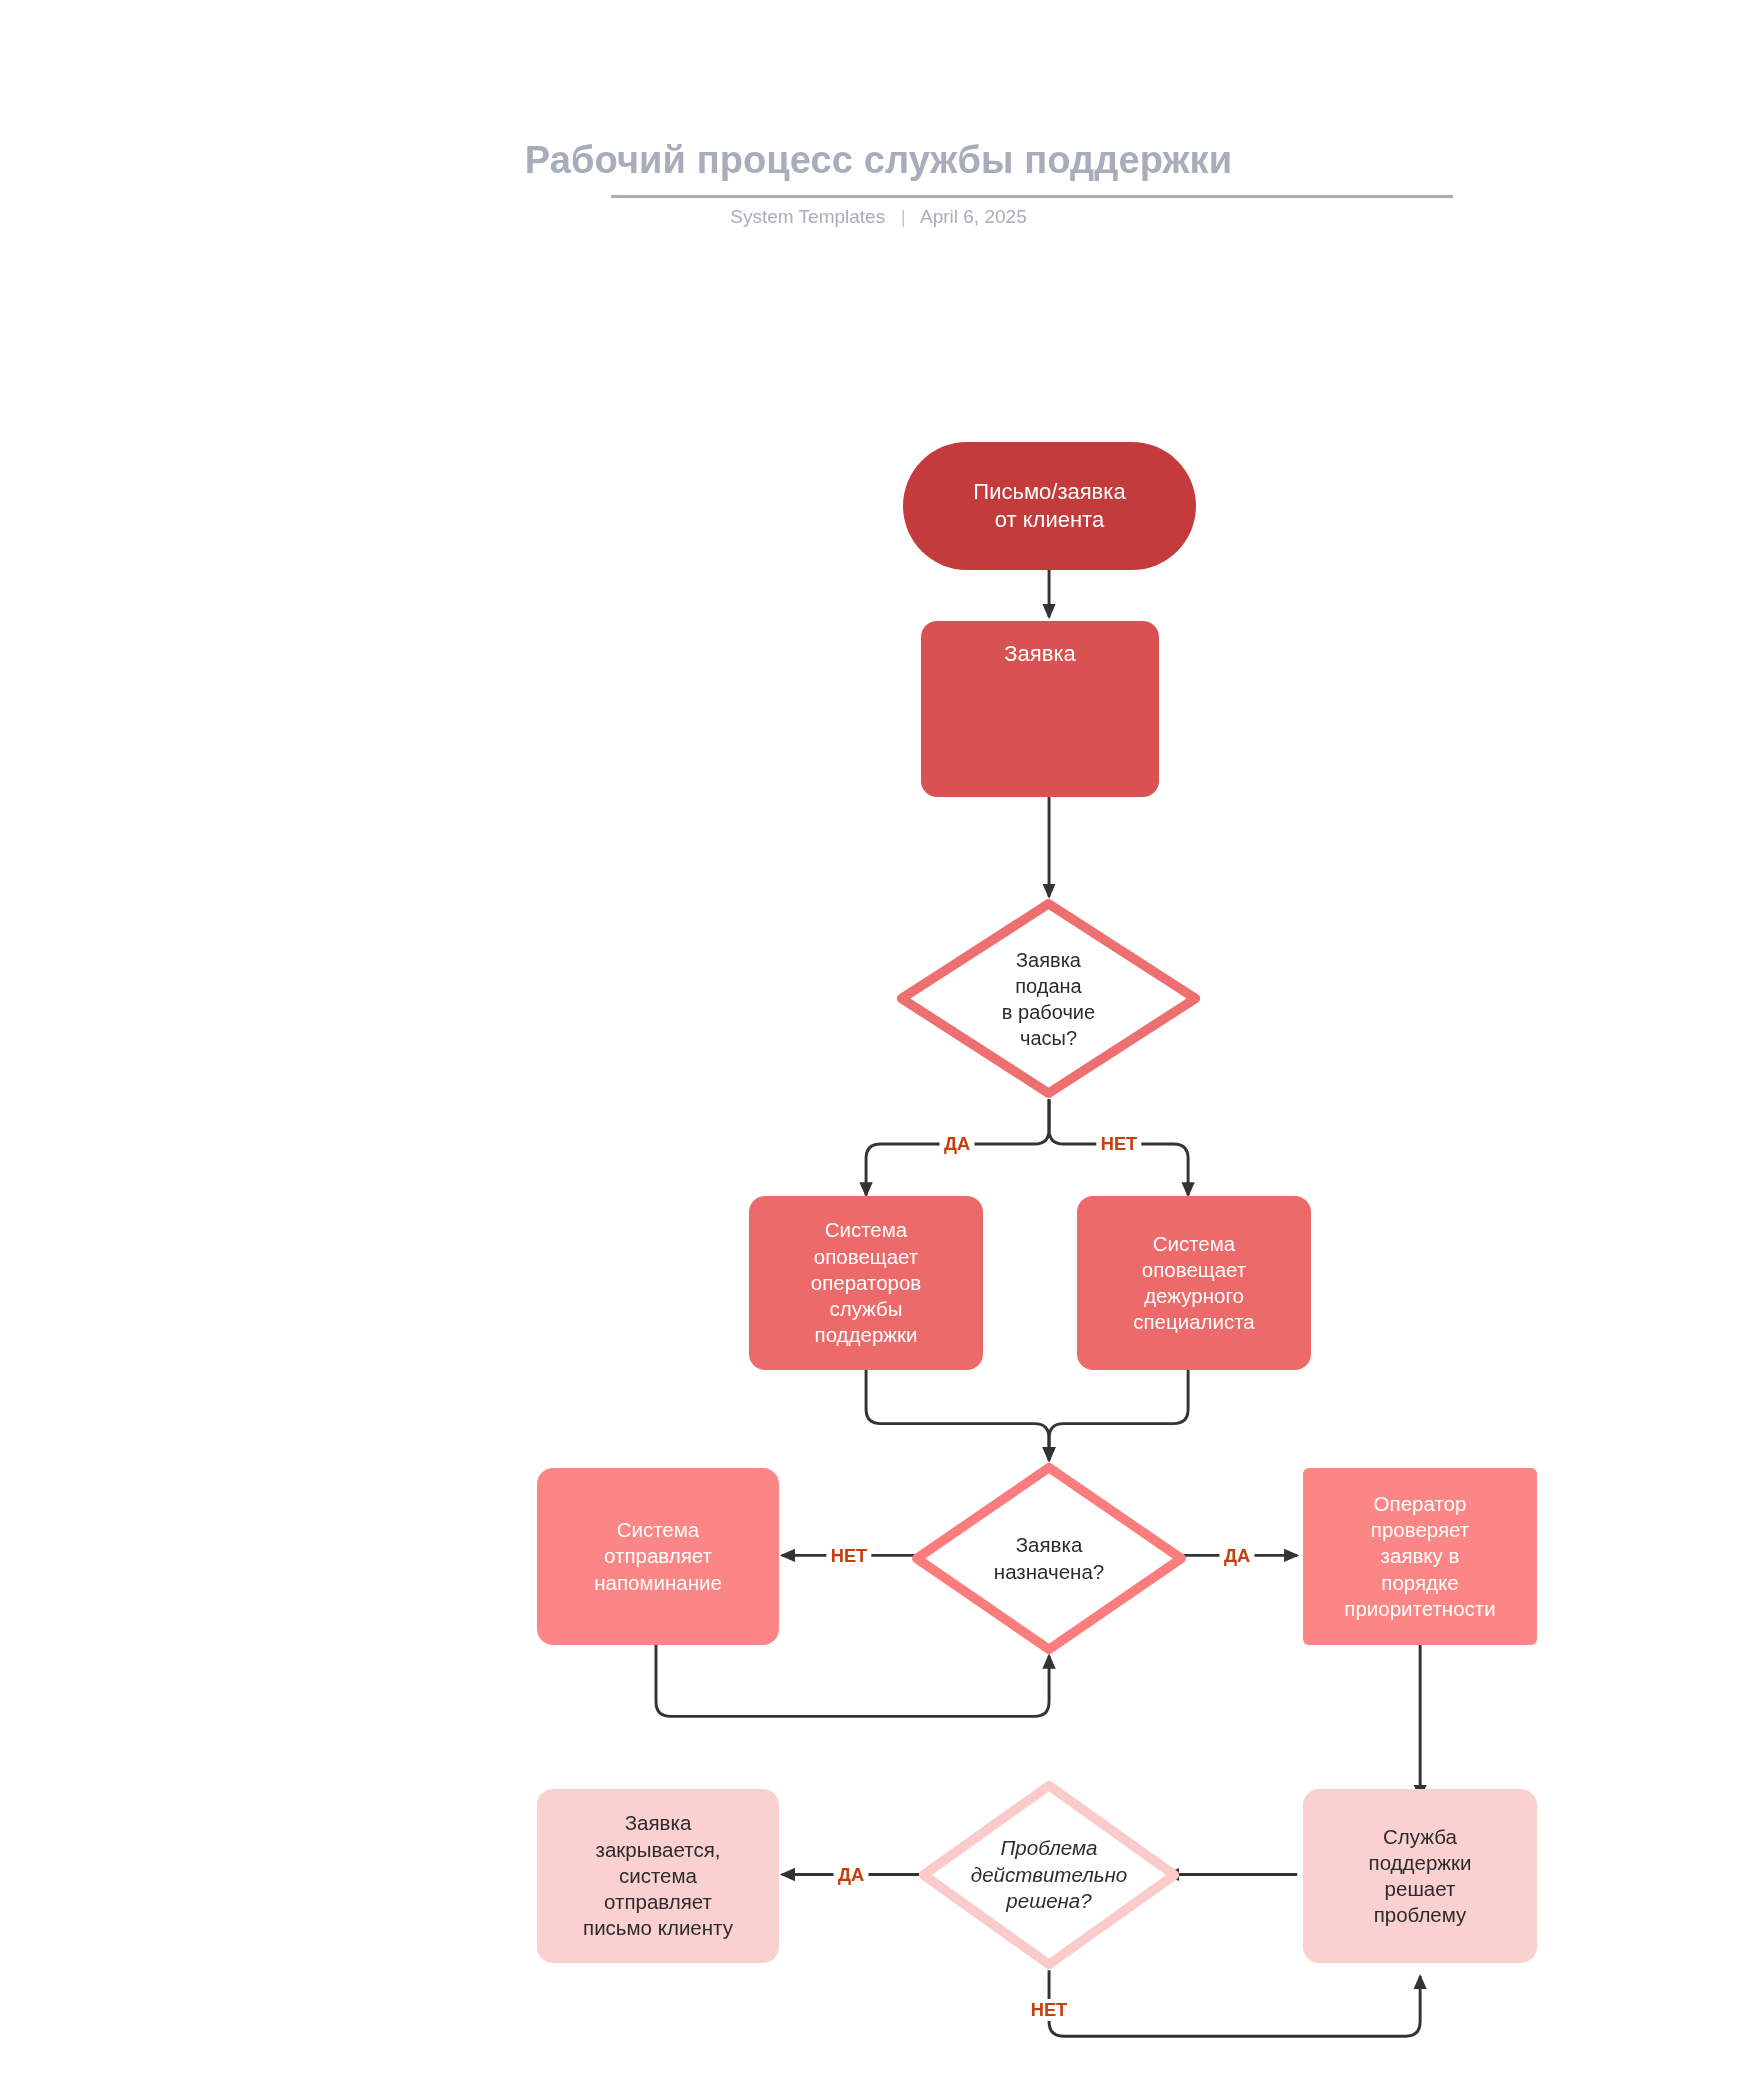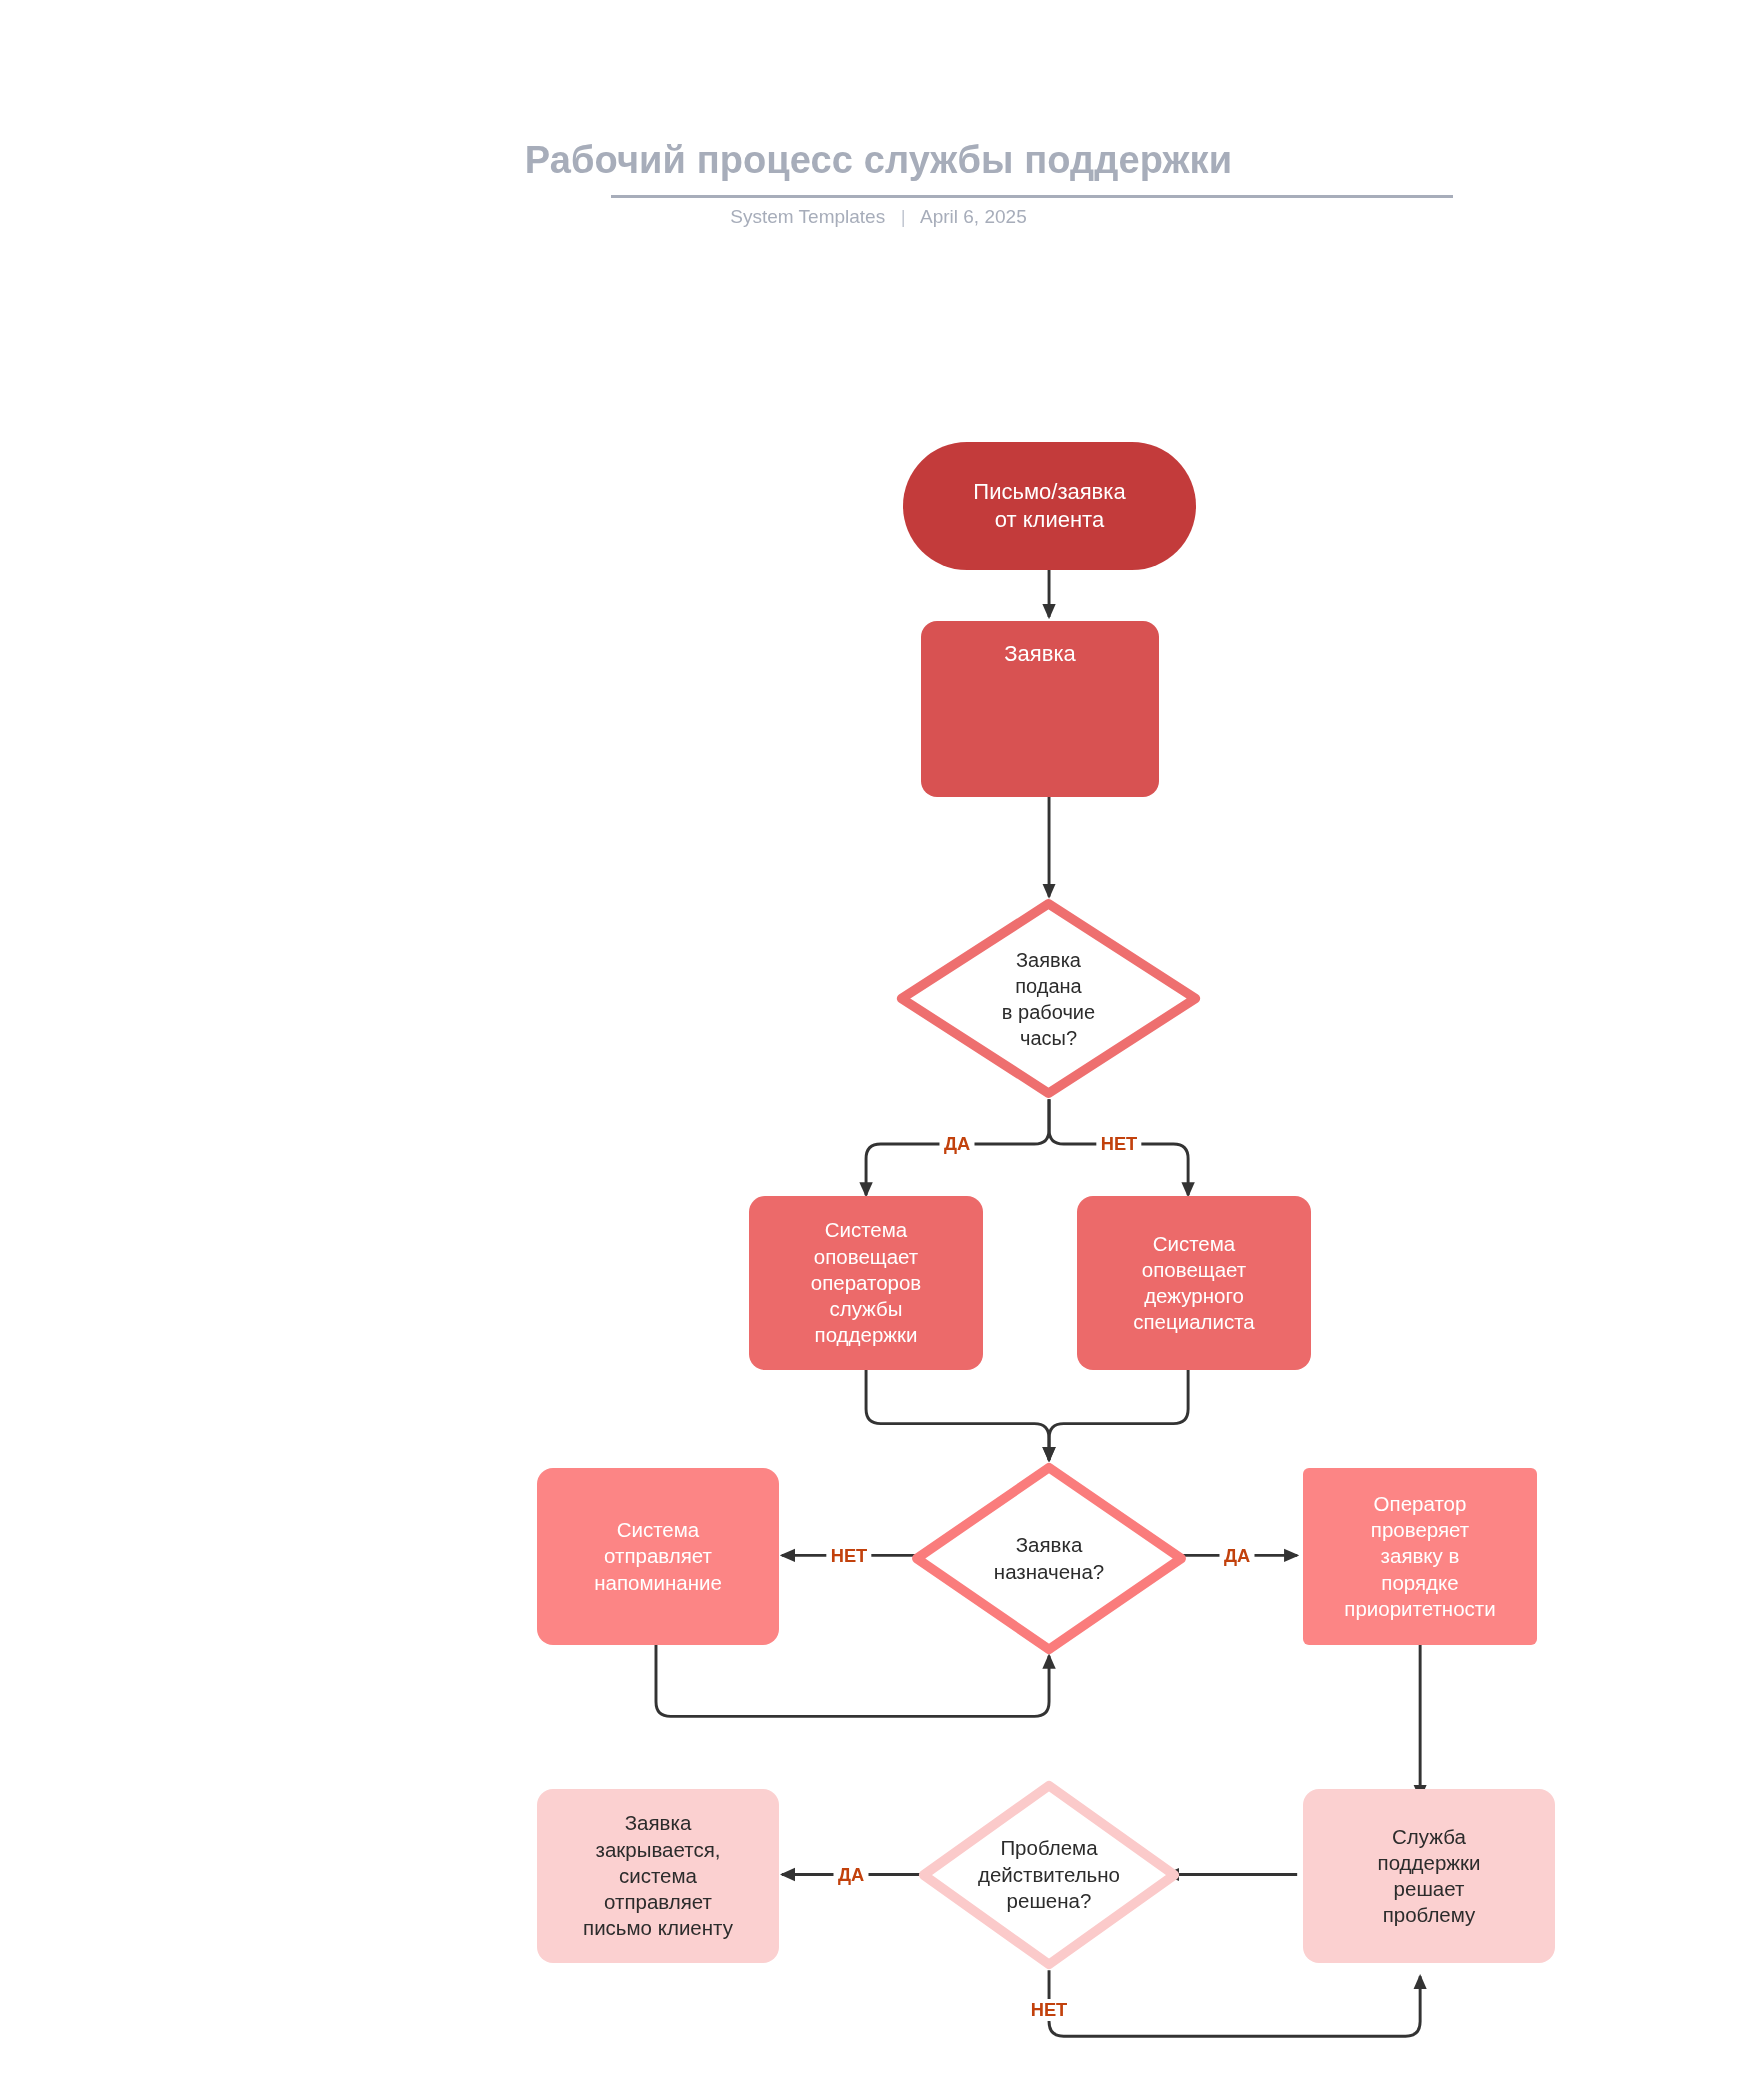--- a/index.html
+++ b/index.html
@@ -238,38 +238,38 @@
 </div>
 
 <div class="node proc shade-3" style="left:1303px; top:1468px; width:234px; height:177px; font-size:20.5px;border-radius:6px;">
   <span>Оператор
 проверяет
 заявку в
 порядке
 приоритетности</span>
 </div>
 
-<div class="decision" style="left:917px; top:1779px; width:264px; height:192px;">
+<div class="decision" style="left:917px; top:1779px; width:264px; height:192px;font-style:italic;">
   <svg width="264" height="192" viewBox="0 0 360 262">
     <path d="M180,9 L351,131 L180,253 L9,131 Z" fill="#ffffff" stroke="#fbcaca" stroke-width="13" stroke-linejoin="round"></path>
   </svg>
   <div class="dlabel" style="font-size:20.5px;">Проблема
 действительно
 решена?</div>
 </div>
 
 <div class="node proc shade-4" style="left:537px; top:1789px; width:242px; height:174px; font-size:20.5px;">
   <span>Заявка
 закрывается,
 система
 отправляет
 письмо клиенту</span>
 </div>
 
-<div class="node proc shade-4" style="left:1303px; top:1789px; width:252px; height:174px; font-size:20.5px;">
+<div class="node proc shade-4" style="left:1303px; top:1789px; width:234px; height:174px; font-size:20.5px;">
   <span>Служба
 поддержки
 решает
 проблему</span>
 </div>
 
 <div class="edge-label" style="left:957px; top:1144px;">ДА</div>
 <div class="edge-label" style="left:1119px; top:1144px;">НЕТ</div>
 <div class="edge-label" style="left:849px; top:1556px;">НЕТ</div>
 <div class="edge-label" style="left:1237px; top:1556px;">ДА</div>

